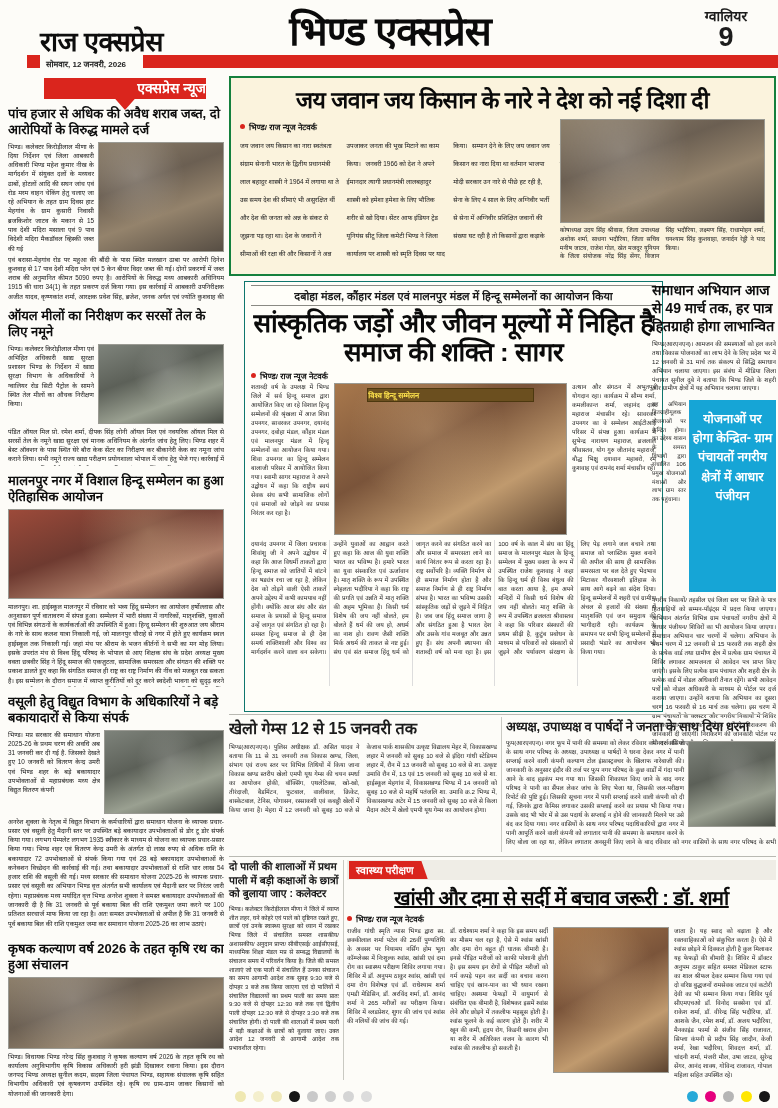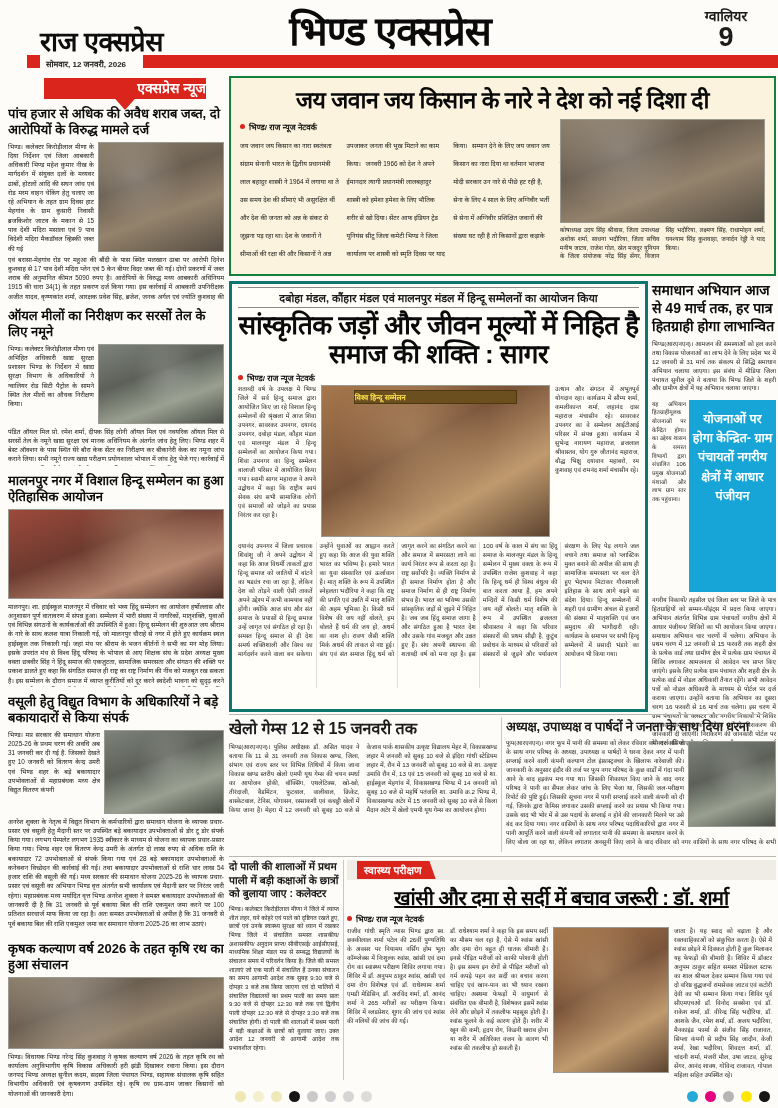--- a/index.html
+++ b/index.html
@@ -53,21 +53,21 @@
   .lead-box { position:absolute; left:229px; top:76px; width:547px; height:200px; background:#fbf3dd; border:2px solid #15803d; padding:5px 9px; }
   .lead-head { font-size:23px; font-weight:800; text-align:center; white-space:nowrap; overflow:hidden; letter-spacing:-0.5px; color:#0a0a0a; }
   .lead-body { display:flex; gap:7px; margin-top:4px; }
   .lead-left { width:314px; }
   .cols3 { column-count:3; column-gap:7px; height:132px; }
   .lead-right { width:206px; }
   .lead-photo { height:104px; width:100%; }
   .cols2 { column-count:2; column-gap:6px; height:42px; margin-top:3px; font-size:6.1px; }
 
   
-  .center-box { position:absolute; left:229px; top:281px; width:419px; height:431px; border:3px solid #0f766e; padding:3px 6px; background:#fffef9; }
+  .center-box { position:absolute; left:244px; top:281px; width:419px; height:431px; border:1px solid #0f766e; padding:3px 6px; background:#fffef9; }
   .kicker { font-size:11px; font-weight:800; text-align:center; border-top:1px solid #8a8a84; border-bottom:1px solid #8a8a84; padding:2px 0; }
   .center-head { font-size:26px; font-weight:800; text-align:center; line-height:1.13; letter-spacing:-0.5px; margin-top:3px; color:#0a0a0a; }
   .center-mid { display:flex; gap:5px; margin-top:2px; height:152px; }
   .cm-col { width:78px; }
   .cm-col .bodytxt, .cm-colr .bodytxt { font-size:6.2px; height:100%; }
   .cm-colr { width:84px; }
   .photo-center { flex:1; position:relative; }
   .photo-banner { position:absolute; top:4px; left:14%; right:14%; height:14px; background:#6b4f1f; color:#ffe34d;
                   font-size:7.5px; font-weight:800; line-height:14px; border:1px solid #4c380f; }
   .center-bottom { column-count:5; column-gap:7px; column-rule:1px solid #ddd; font-size:6.2px; line-height:1.45; text-align:justify; height:146px; overflow:hidden; margin-top:5px; }
@@ -89,21 +89,21 @@
   .dh-head { font-size:13px; font-weight:800; white-space:nowrap; overflow:hidden; letter-spacing:-0.3px; }
   .dh-photo { float:right; width:88px; height:86px; margin:2px 0 2px 4px; }
   .dh-body { font-size:6.2px; line-height:1.45; text-align:justify; margin-top:4px; height:108px; overflow:hidden; }
 
   
   .dopali { position:absolute; left:229px; top:860px; width:110px; height:222px; }
   .dp-head { font-size:10.5px; font-weight:800; line-height:1.3; }
   .dp-body { font-size:6px; line-height:1.45; text-align:justify; margin-top:4px; height:158px; overflow:hidden; }
 
   .health { position:absolute; left:347px; top:860px; width:429px; height:222px; }
-  .ribbon-row { display:flex; align-items:center; gap:7px; background:#efede6; height:20px; padding-left:10px; }
+  .ribbon-row { display:flex; align-items:center; gap:7px; background:#efede6; height:20px; padding-left:2px; }
   .ribbon { background:#da251d; color:#fff; font-size:10.5px; font-weight:800; padding:2px 14px 2px 7px;
             clip-path:polygon(0 0,92% 0,100% 100%,0 100%); flex:0 0 auto; }
   .h-kicker { font-size:11px; font-weight:800; color:#111; white-space:nowrap; overflow:hidden; }
   .health-head { font-size:20px; font-weight:800; text-align:center; white-space:nowrap; overflow:hidden; letter-spacing:-0.5px; margin-top:4px; color:#0a0a0a;text-decoration:underline; }
   .health-cols { display:flex; gap:5px; margin-top:3px; }
   .hc { width:98px; font-size:6.2px; line-height:1.45; text-align:justify; height:152px; overflow:hidden; }
   .h-photo { width:116px; height:146px; flex:0 0 auto; }
 
   
   .regmarks { position:absolute; left:235px; right:8px; bottom:6px; display:flex; gap:7px; align-items:center; }

